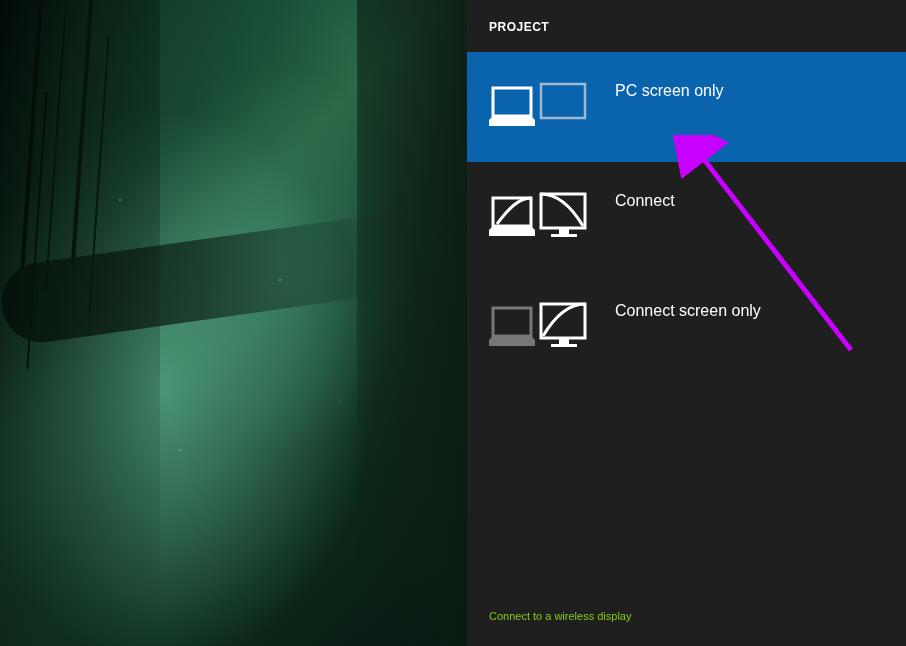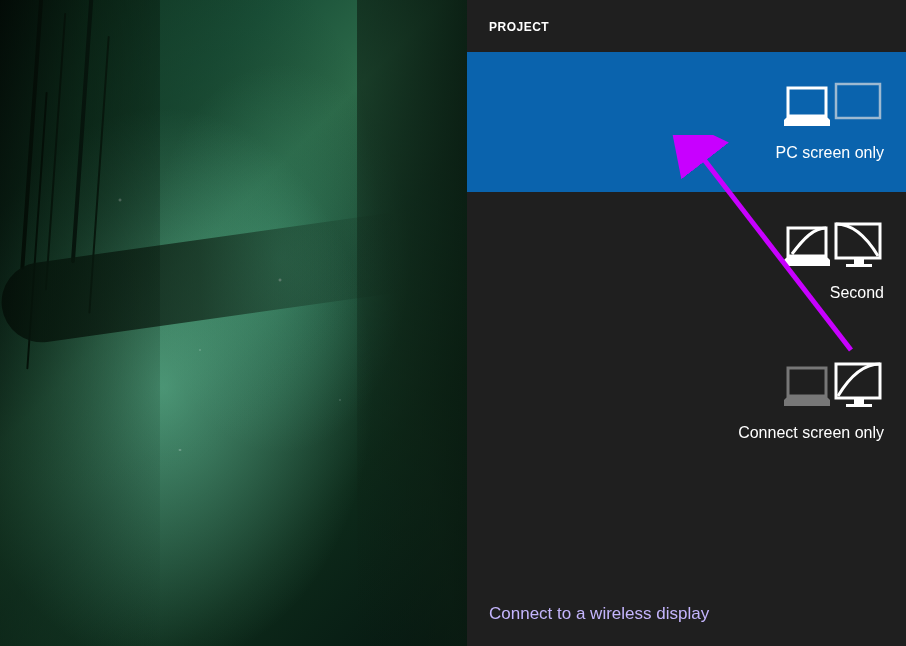--- a/index.html
+++ b/index.html
@@ -91,27 +91,26 @@
     }
     .panel-header {
       padding: 20px 22px 18px;
       color: #ffffff;
       font-size: 12px;
       font-weight: 600;
       letter-spacing: 0.5px;
     }
     .option {
       display: flex;
-      align-items: flex-end;
+      align-items: flex-start;
       padding: 30px 22px;
-      gap: 12px;
+      gap: 26px;
       cursor: pointer;
       color: #ffffff;
       font-size: 16px;
-      flex-direction: column;
     }
     .option.selected {
       background: #0a63ad;
     }
     .option-icon {
       width: 100px;
       height: 50px;
       flex-shrink: 0;
       display: flex;
       align-items: flex-end;
@@ -119,22 +118,22 @@
     }
     .option-label {
       flex: 1;
       font-weight: 400;
     }
     .link-area {
       margin-top: auto;
       padding: 16px 22px 22px;
     }
     .wireless-link {
-      color: #c4b5fd;
-      font-size: 17px;
+      color: #84cc16;
+      font-size: 11px;
       cursor: pointer;
     }
     .arrow {
       position: absolute;
       top: 135px;
       right: 35px;
       width: 200px;
       height: 230px;
       pointer-events: none;
     }
@@ -172,21 +171,21 @@
         <rect x="4" y="6" width="38" height="28" fill="none" stroke="#fff" stroke-width="3"></rect>
         <path d="M 0 38 L 4 34 L 42 34 L 46 38 L 46 44 L 0 44 Z" fill="#fff"></path>
         <path d="M 42 6 C 30 6 20 16 8 32" fill="none" stroke="#fff" stroke-width="3"></path>
 
         <rect x="52" y="2" width="44" height="34" fill="none" stroke="#fff" stroke-width="3"></rect>
         <path d="M 52 2 C 68 2 82 14 94 34" fill="none" stroke="#fff" stroke-width="3"></path>
         <rect x="70" y="36" width="10" height="6" fill="#fff"></rect>
         <rect x="62" y="42" width="26" height="3" fill="#fff"></rect>
       </svg>
     </div>
-    <div class="option-label">Second</div>
+    <div class="option-label">Connect</div>
   </div>
 
   <div class="option">
     <div class="option-icon">
       <svg width="100" height="50" viewBox="0 0 100 50">
 
         <rect x="4" y="6" width="38" height="28" fill="none" stroke="#777" stroke-width="3"></rect>
         <path d="M 0 38 L 4 34 L 42 34 L 46 38 L 46 44 L 0 44 Z" fill="#777"></path>
 
         <rect x="52" y="2" width="44" height="34" fill="none" stroke="#fff" stroke-width="3"></rect>

